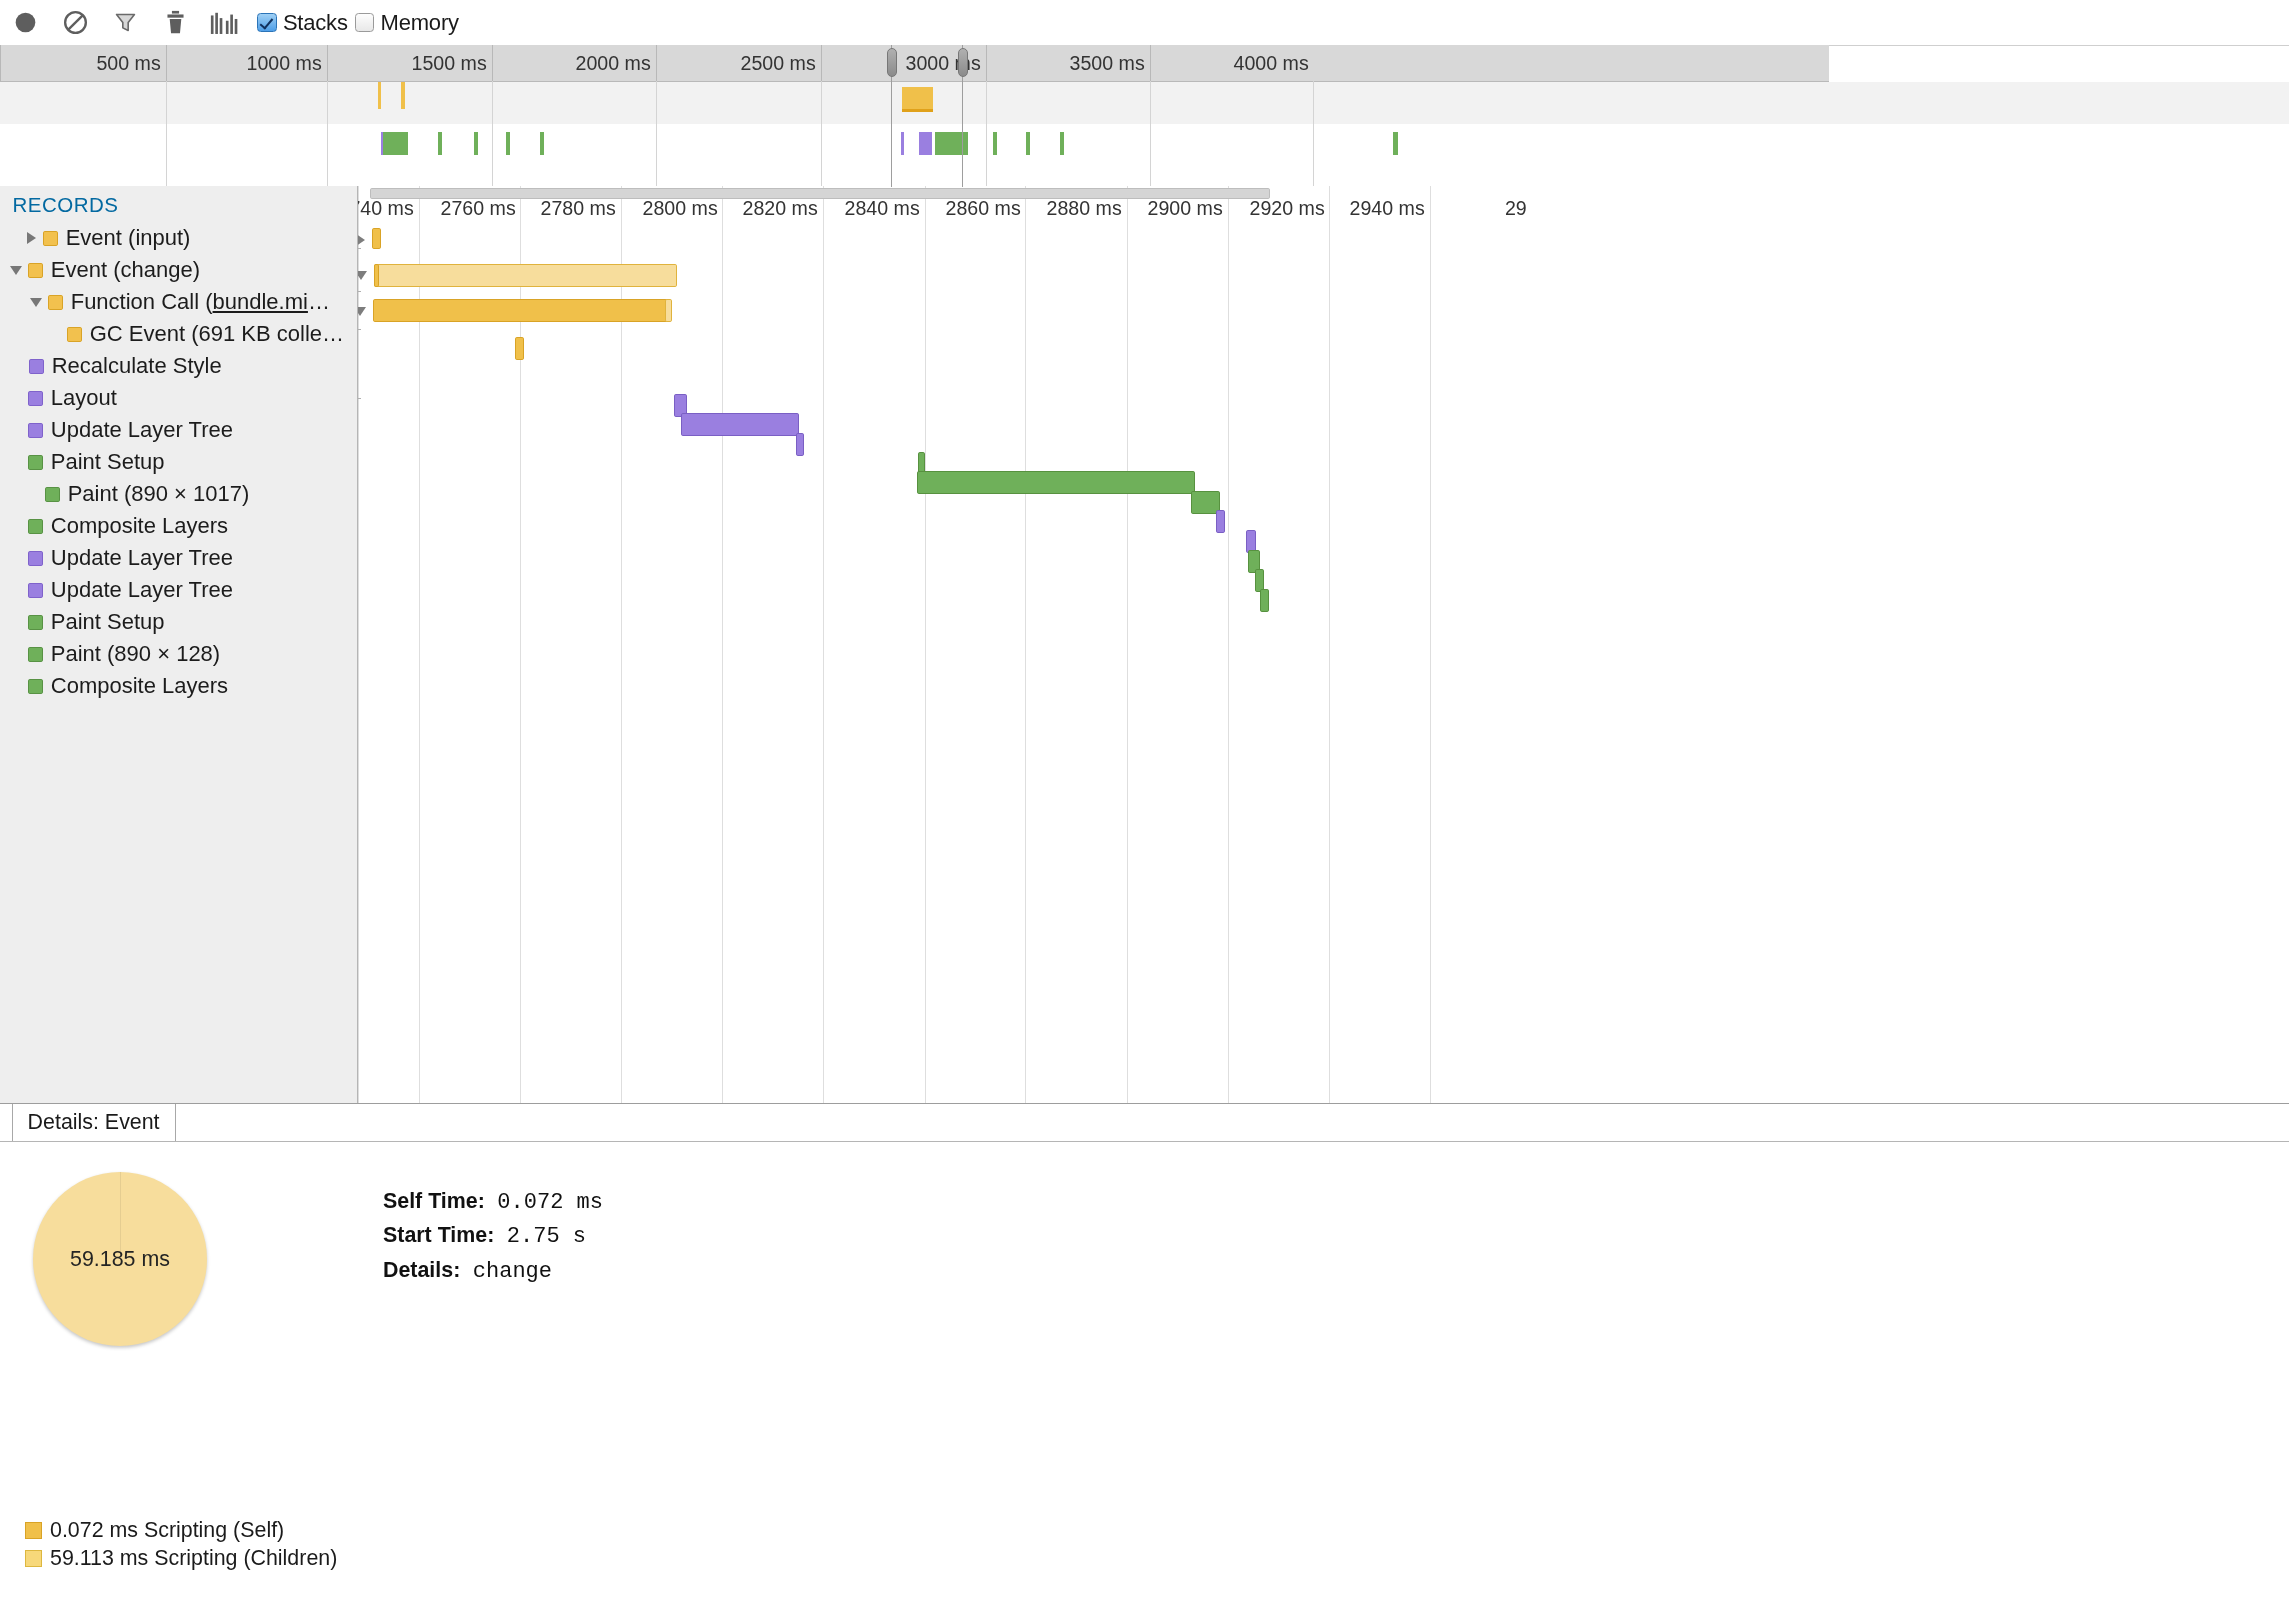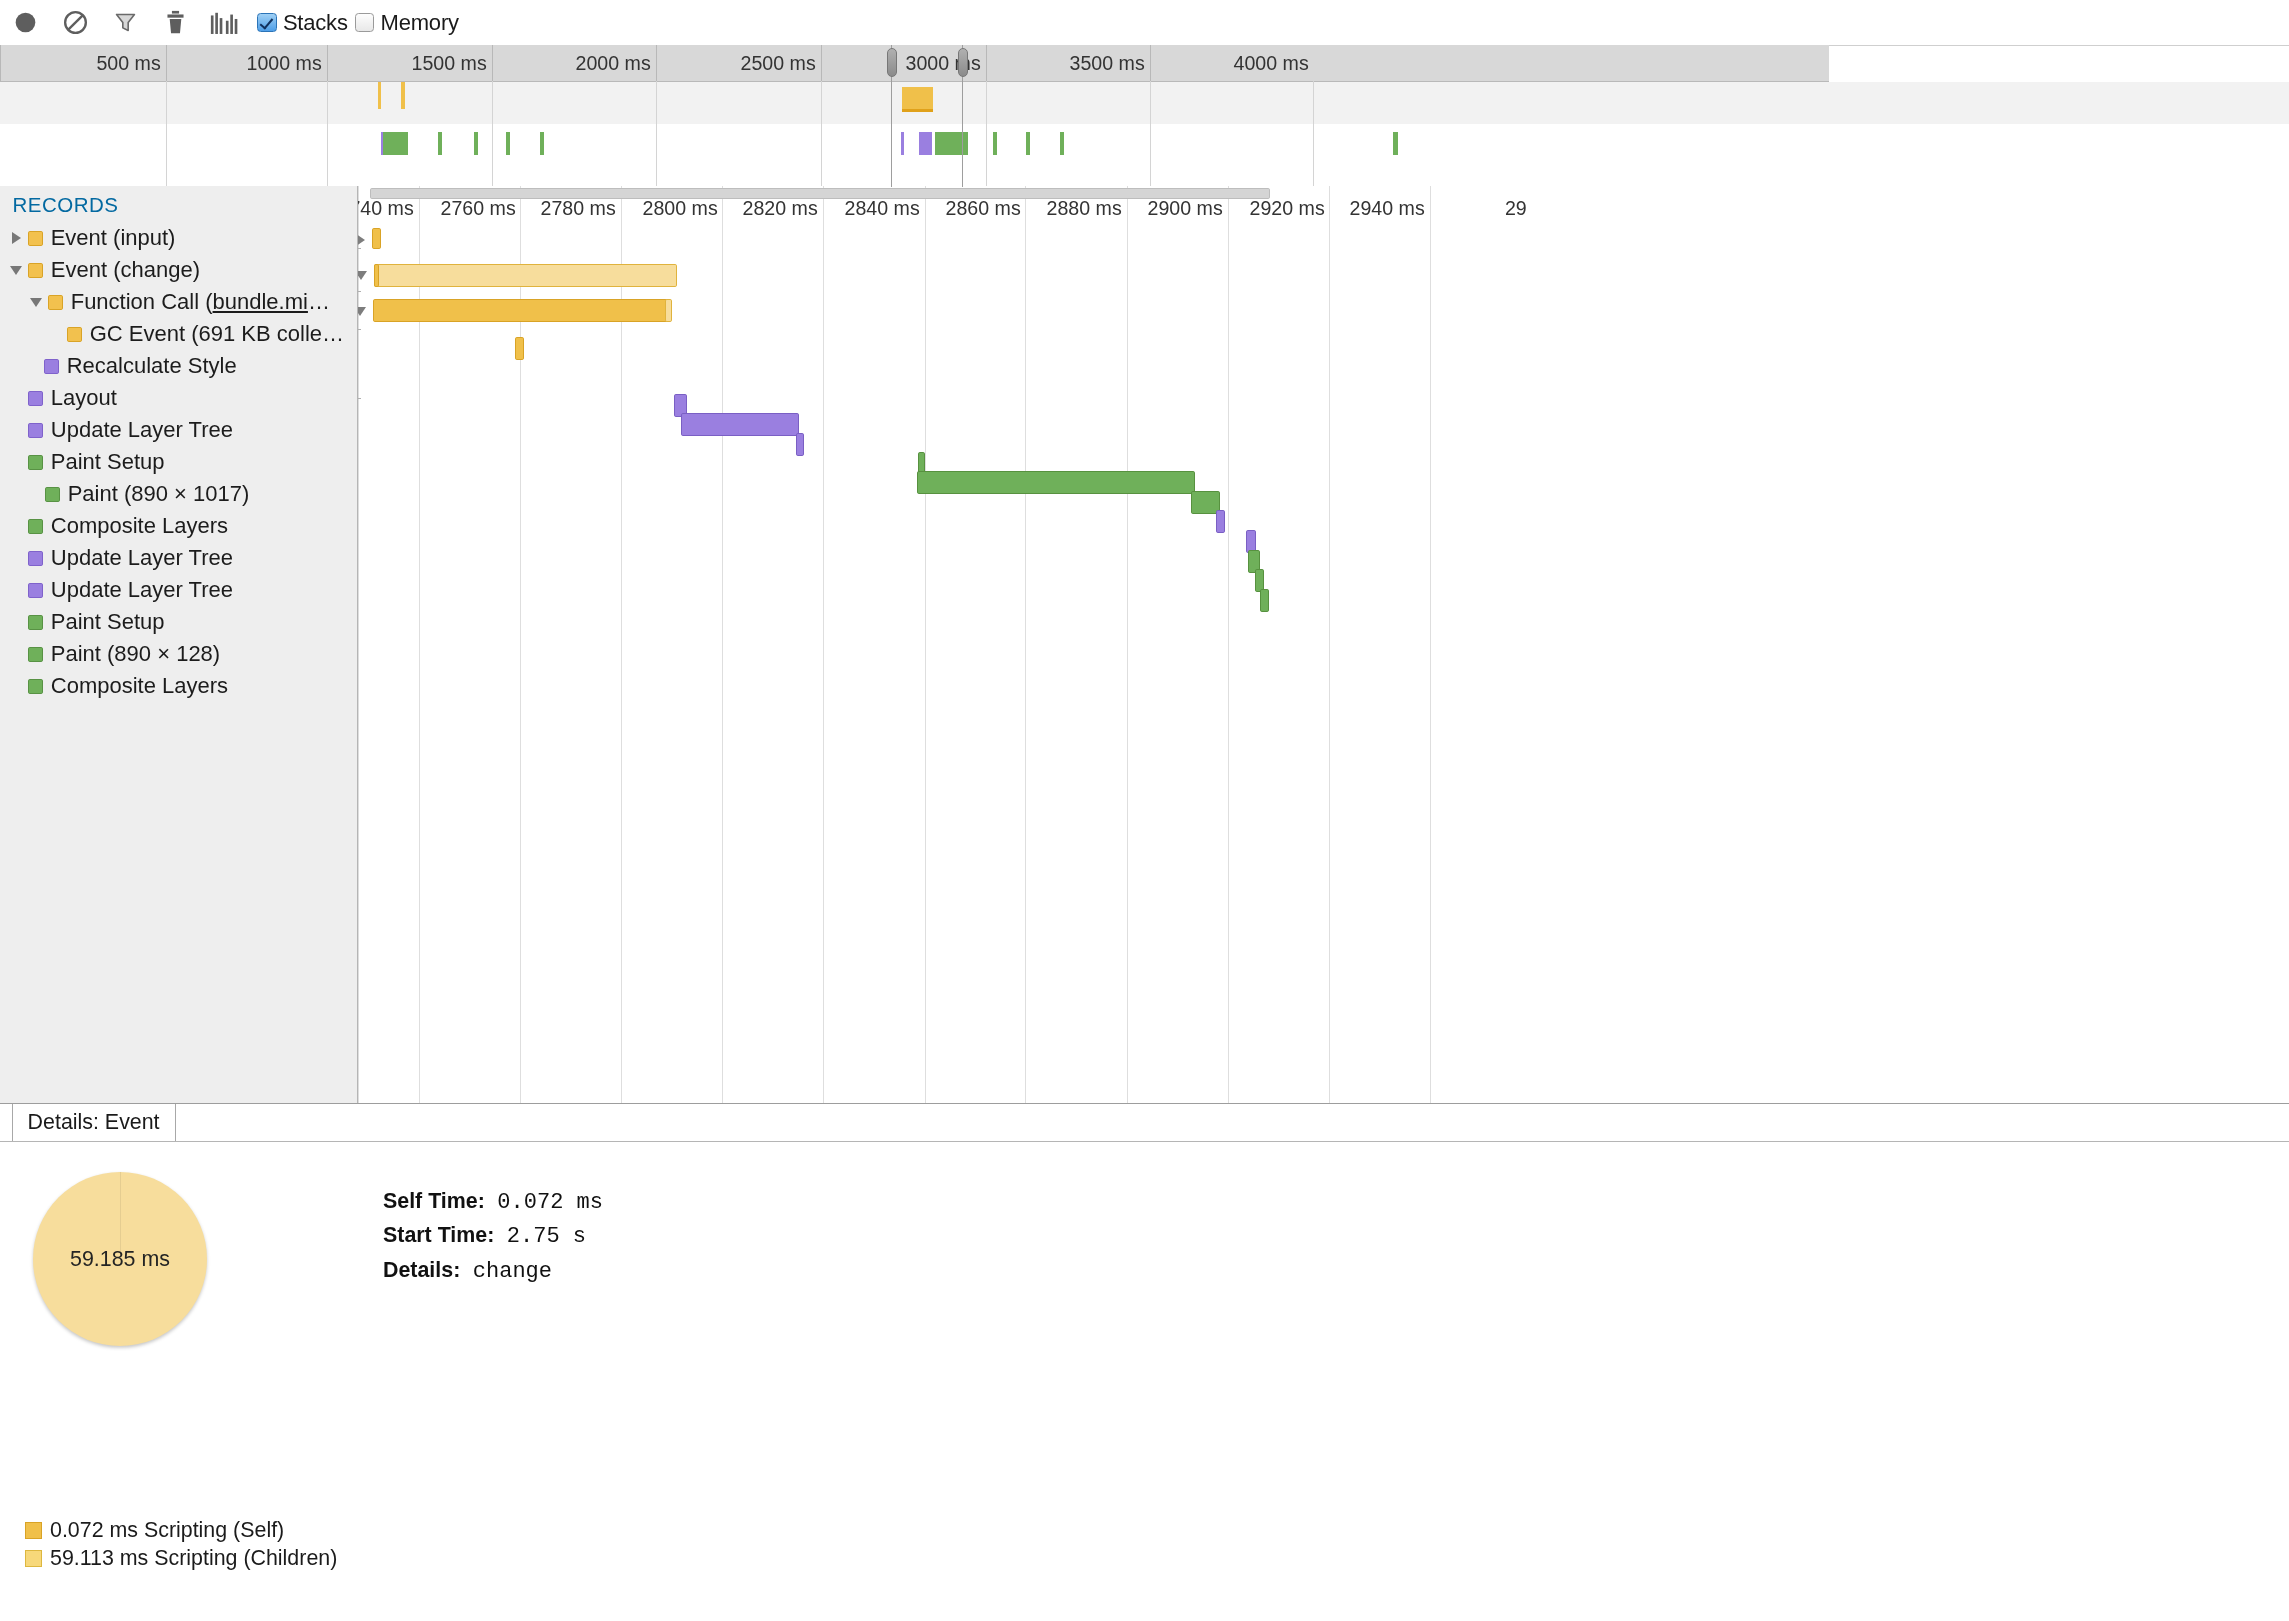--- a/index.html
+++ b/index.html
@@ -412,41 +412,41 @@
         <div id="ov-window-right" style="left: 962px;"></div>
         <div class="ov-handle" style="left: 958px;"></div>
       </div>
   </div>
 
   <div id="main">
 
     <div id="sidebar">
       <div id="records-title">RECORDS</div>
       <div id="records-list">
-          <div class="rec-row" style="padding-left: 7px;">
+          <div class="rec-row" style="padding-left: 22px;">
             <span class="tw right"></span>
             <span class="swatch sw-script"></span>
             <span class="rec-label">Event (input)</span>
           </div>
           <div class="rec-row" style="padding-left: 7.1px;">
             <span class="tw down"></span>
             <span class="swatch sw-script"></span>
             <span class="rec-label">Event (change)</span>
           </div>
           <div class="rec-row" style="padding-left: 27px;">
             <span class="tw down"></span>
             <span class="swatch sw-script"></span>
             <span class="rec-label">Function Call (<span class="rec-link">bundle.mi</span>…</span>
           </div>
           <div class="rec-row" style="padding-left: 46px;">
             <span class="tw"></span>
             <span class="swatch sw-script"></span>
             <span class="rec-label">GC Event (691 KB colle…</span>
           </div>
-          <div class="rec-row" style="padding-left: 23px;">
+          <div class="rec-row" style="padding-left: 8px;">
             <span class="tw"></span>
             <span class="swatch sw-render"></span>
             <span class="rec-label">Recalculate Style</span>
           </div>
           <div class="rec-row" style="padding-left: 7.1px;">
             <span class="tw"></span>
             <span class="swatch sw-render"></span>
             <span class="rec-label">Layout</span>
           </div>
           <div class="rec-row" style="padding-left: 7.1px;">

